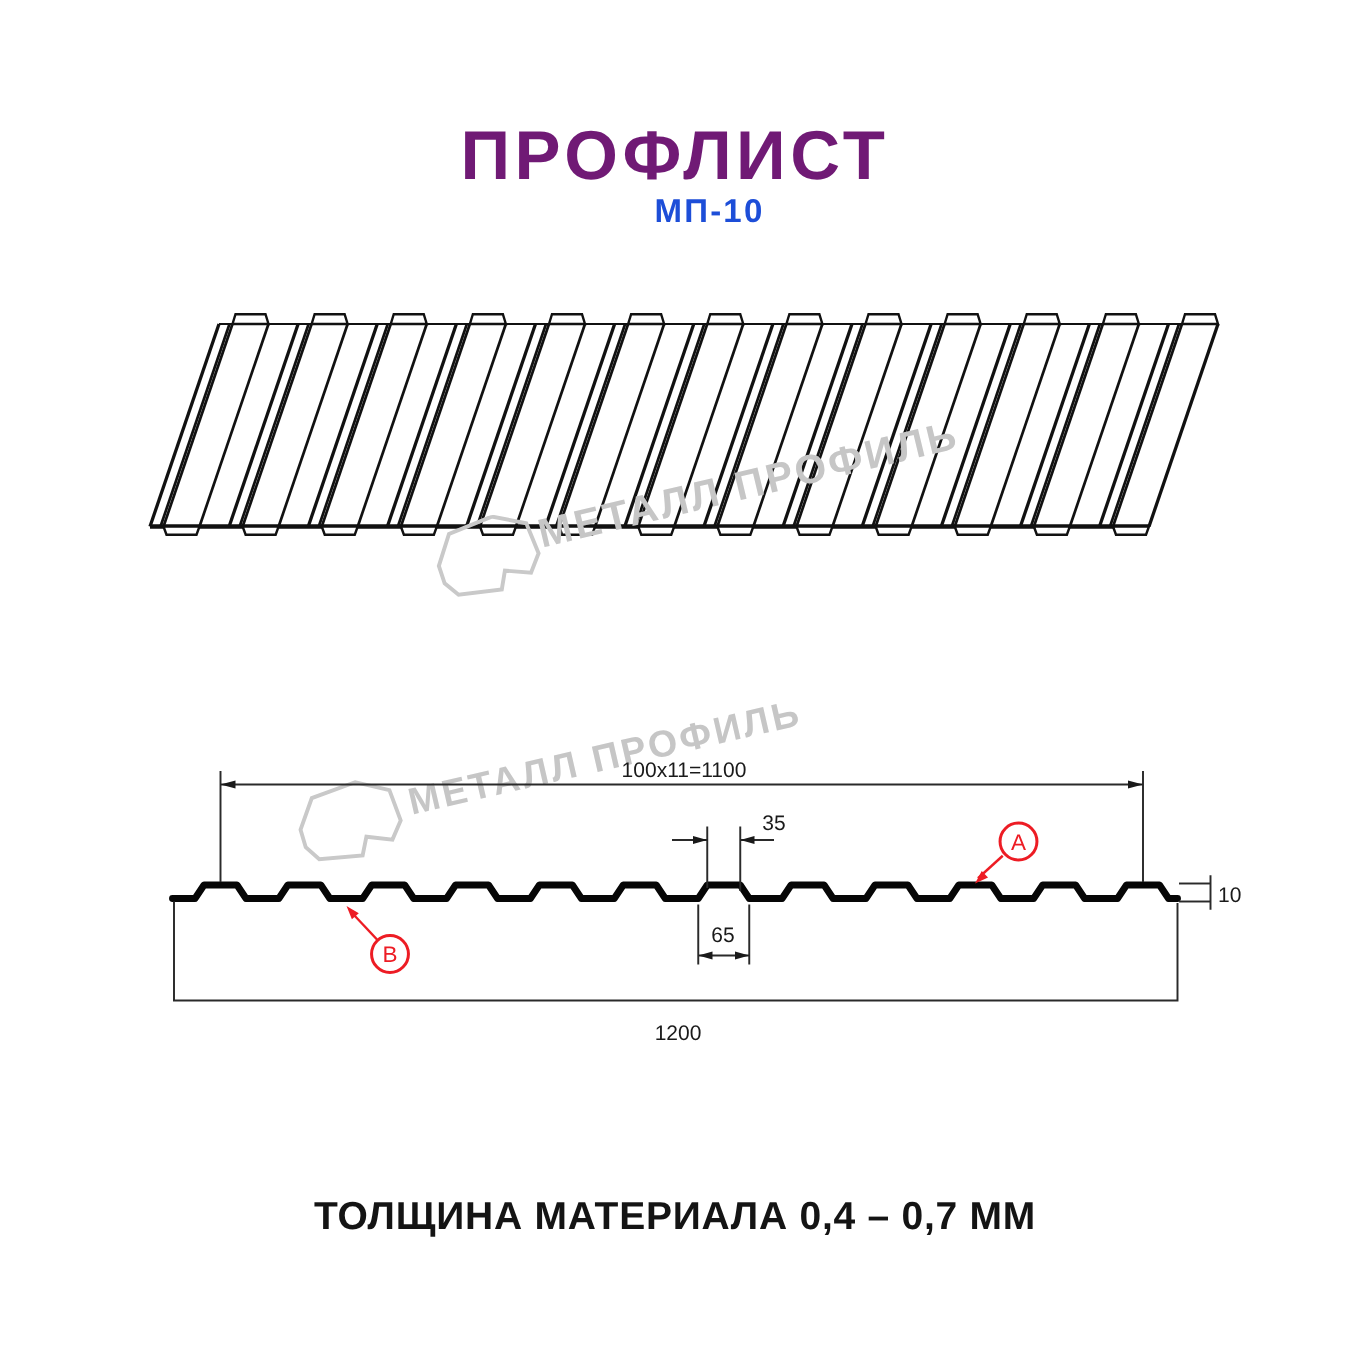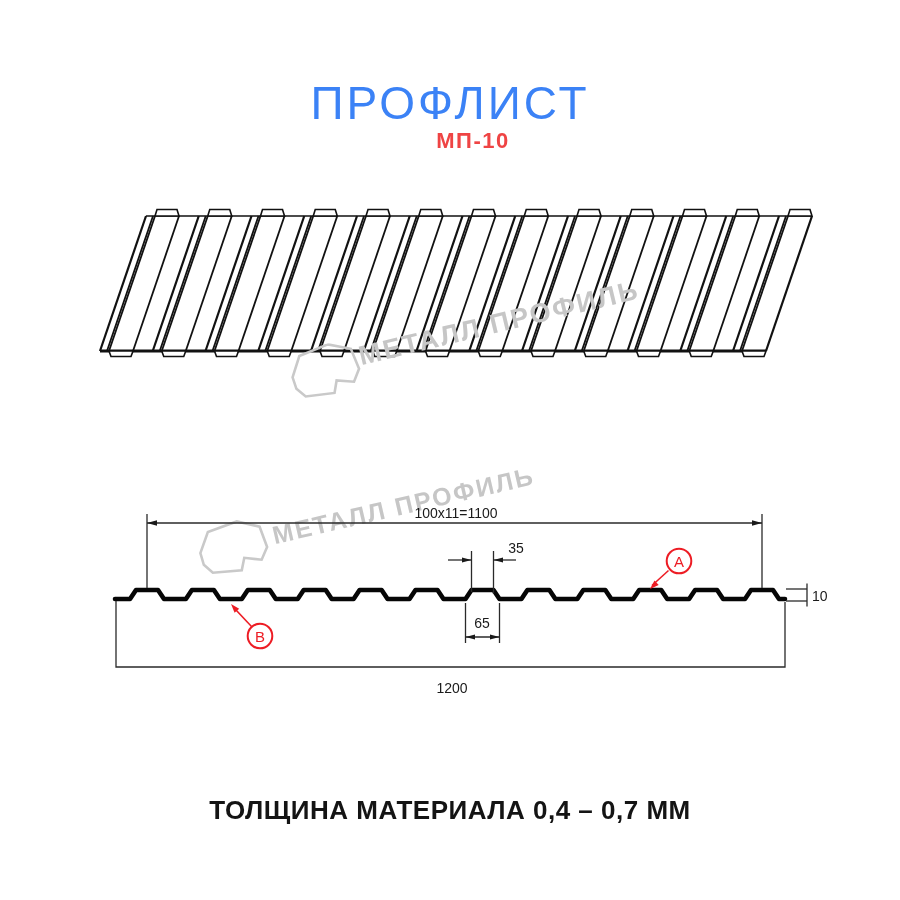--- a/index.html
+++ b/index.html
@@ -1,22 +1,22 @@
 <!DOCTYPE html>
 <html><head>
 <meta charset="utf-8">
 <style>
   html,body{margin:0;padding:0;background:#ffffff;}
   #canvas{position:relative;width:900px;height:900px;background:#ffffff;overflow:hidden;
           font-family:"Liberation Sans", sans-serif;color:#111;}
   .abs{position:absolute;}
-  .page-title{left:0;right:0;top:76px;text-align:center;font-size:46px;font-weight:400;
-              letter-spacing:3px;color:#3b82f6;}
+  .page-title{left:0;right:0;top:76px;text-align:center;font-size:46px;font-weight:700;
+              letter-spacing:3px;color:#701a75;}
   .profile-code{left:0;right:0;top:128px;text-align:center;font-size:22px;font-weight:600;
-                letter-spacing:1.5px;color:#ef4444;padding-left:46px;}
+                letter-spacing:1.5px;color:#1d4ed8;padding-left:46px;}
   .footer-note{left:0;right:0;top:795px;text-align:center;font-size:26px;font-weight:600;
                letter-spacing:0.5px;color:#141414;}
   .wm-text{font-weight:700;color:#c6c6c6;white-space:nowrap;}
   .wm1-text{left:363px;top:341px;font-size:27px;letter-spacing:2px;
             transform:rotate(-13.5deg);transform-origin:left bottom;}
   .wm2-text{left:276px;top:521px;font-size:25px;letter-spacing:2px;
             transform:rotate(-13deg);transform-origin:left bottom;}
   .wm-logo{pointer-events:none;}
   svg{display:block;}
   svg text{font-family:"Liberation Sans", sans-serif;}

